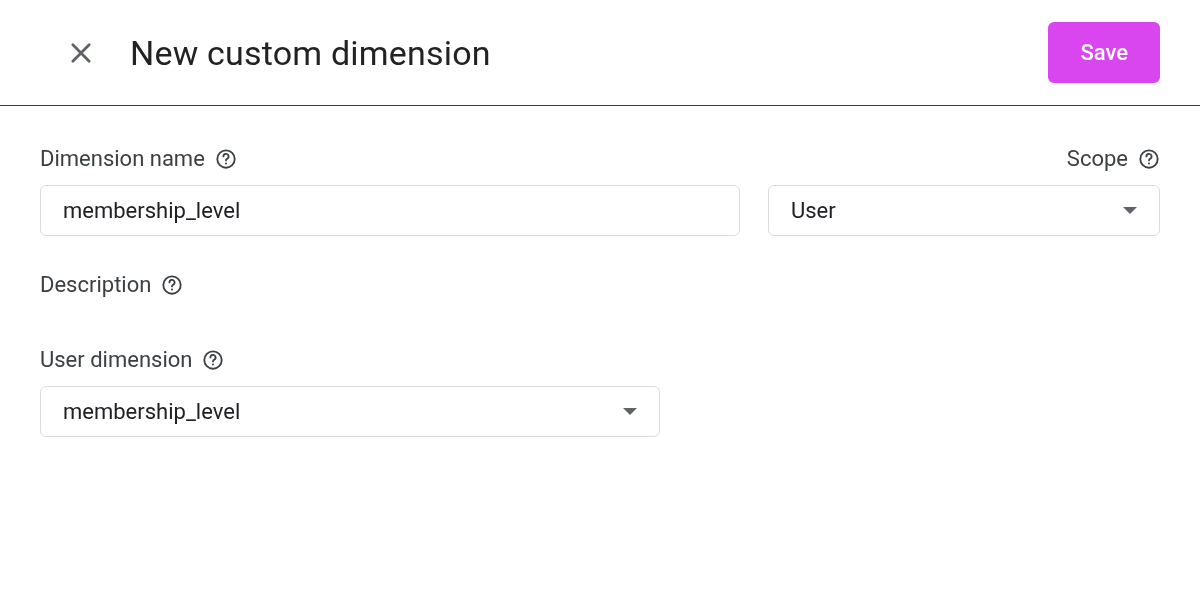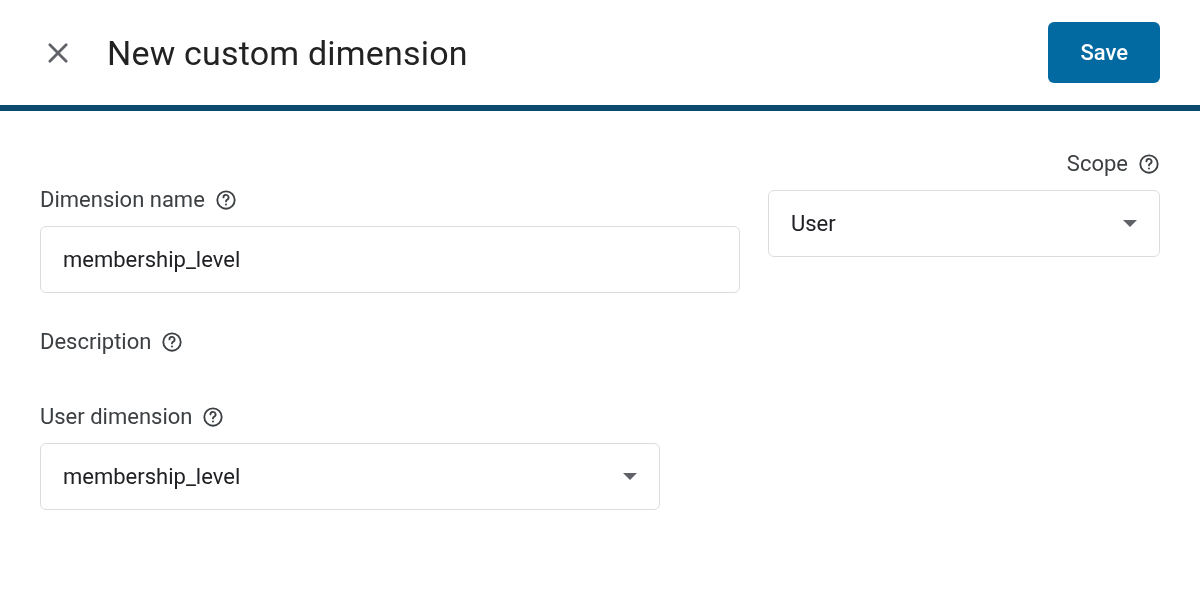--- a/index.html
+++ b/index.html
@@ -1,56 +1,56 @@
 <!DOCTYPE html>
 <html><head>
 <meta charset="utf-8">
 <style>
   * { box-sizing: border-box; margin: 0; padding: 0; }
   html, body { width: 1200px; height: 615px; font-family: "Google Sans", Roboto, "Helvetica Neue", Arial, sans-serif; color: #202124; background: #fff; }
   .header {
     display: flex;
     align-items: center;
     justify-content: space-between;
-    padding: 22px 40px 22px 41px;
-    border-bottom: 6px solid #0c4a6e;
+    padding: 22px 40px 22px 64px;
+    border-bottom: 1px solid #0c4a6e;
   }
   .header-left { display: flex; align-items: center; gap: 32px; }
   .close-btn { width: 34px; height: 34px; display: flex; align-items: center; justify-content: center; cursor: pointer; }
   .page-title { font-size: 34px; font-weight: 400; color: #222; letter-spacing: 0.2px; }
   .save-btn {
-    background: #0369a1;
+    background: #d946ef;
     color: #fff;
     border: none;
     border-radius: 6px;
     font-size: 22px;
     font-weight: 500;
     padding: 18px 32px;
     cursor: pointer;
     font-family: inherit;
   }
   .form-body { padding: 40px 40px 0 40px; }
   .row { display: flex; gap: 28px; margin-bottom: 36px; }
   .field { display: flex; flex-direction: column; }
   .field-label { display: flex; align-items: center; gap: 10px; font-size: 22px; color: #3c4043; margin-bottom: 14px; }
   .help-icon { width: 22px; height: 22px; display: inline-flex; align-items: center; justify-content: center; }
   .text-input, .select-box {
     border: 1px solid #dadce0;
     border-radius: 6px;
     font-size: 22px;
     color: #202124;
-    padding: 20px 22px;
+    padding: 12px 22px;
     font-family: inherit;
     background: #fff;
     outline: none;
     width: 100%;
   }
   .select-box { display: flex; align-items: center; justify-content: space-between; cursor: pointer; }
   .select-caret { width: 0; height: 0; border-left: 7px solid transparent; border-right: 7px solid transparent; border-top: 7px solid #5f6368; }
-  .col-name { flex: 0 0 700px; margin-top: 36px; }
+  .col-name { flex: 0 0 700px; }
   .col-scope { flex: 1; align-items: flex-end; }
   .col-full { flex: 1; gap: 12px; }
   .col-userprop { flex: 0 0 620px; }
 </style>
 </head>
 <body>
 
 <div class="header">
   <div class="header-left">
     <div class="close-btn">

